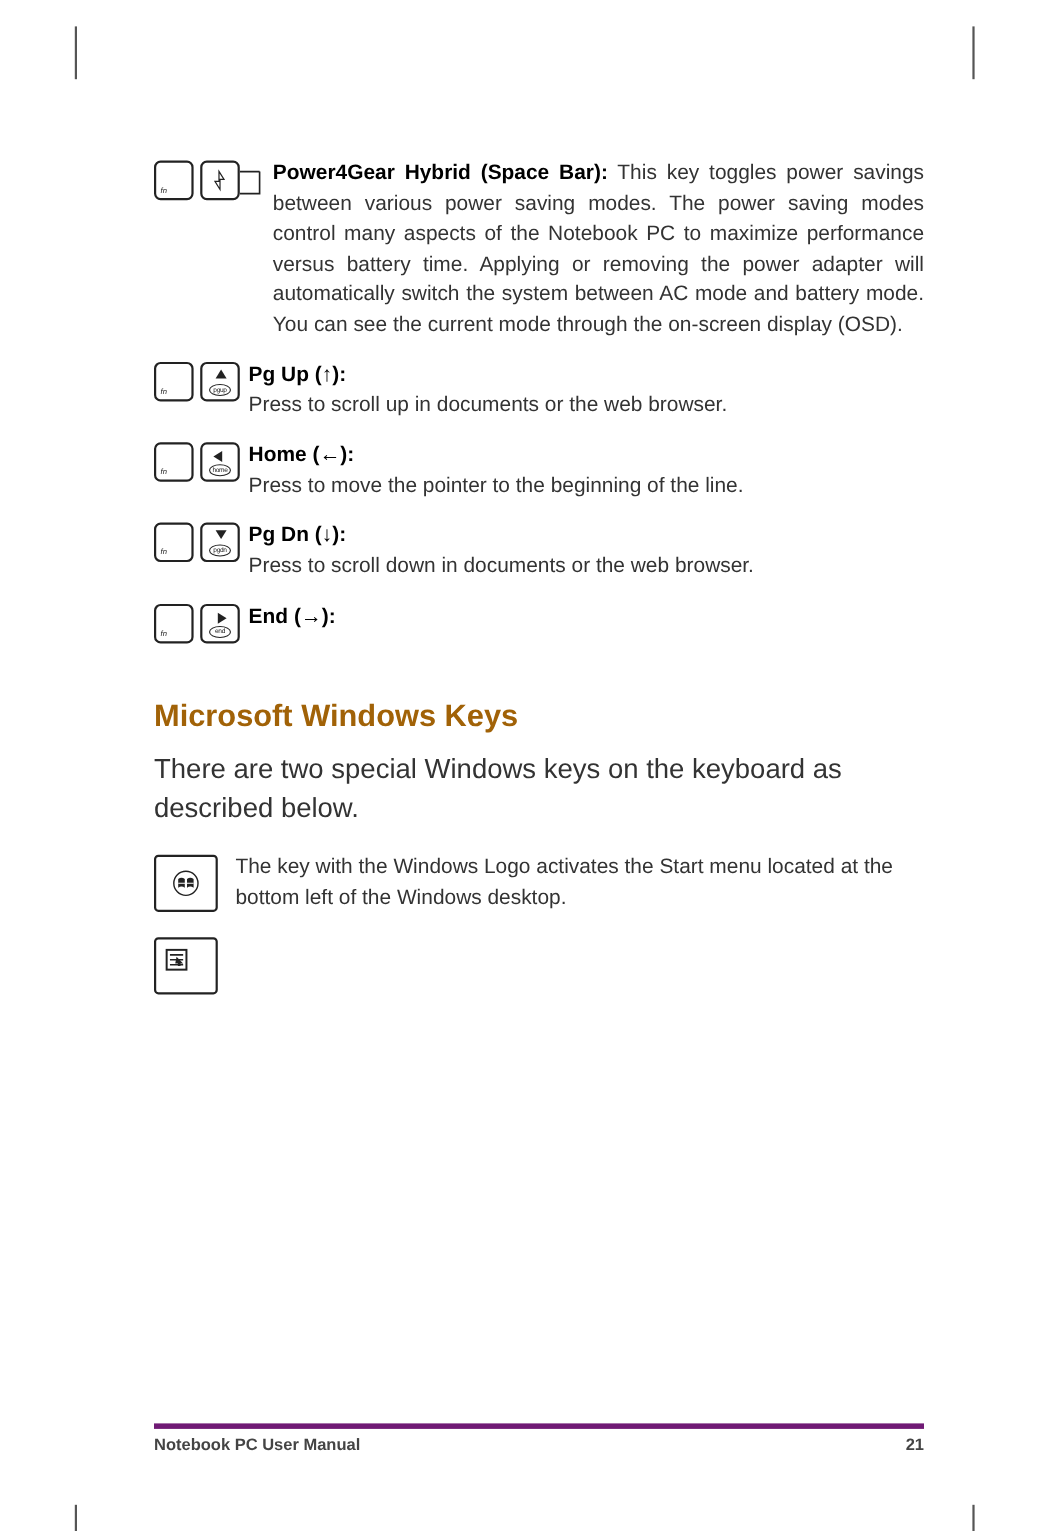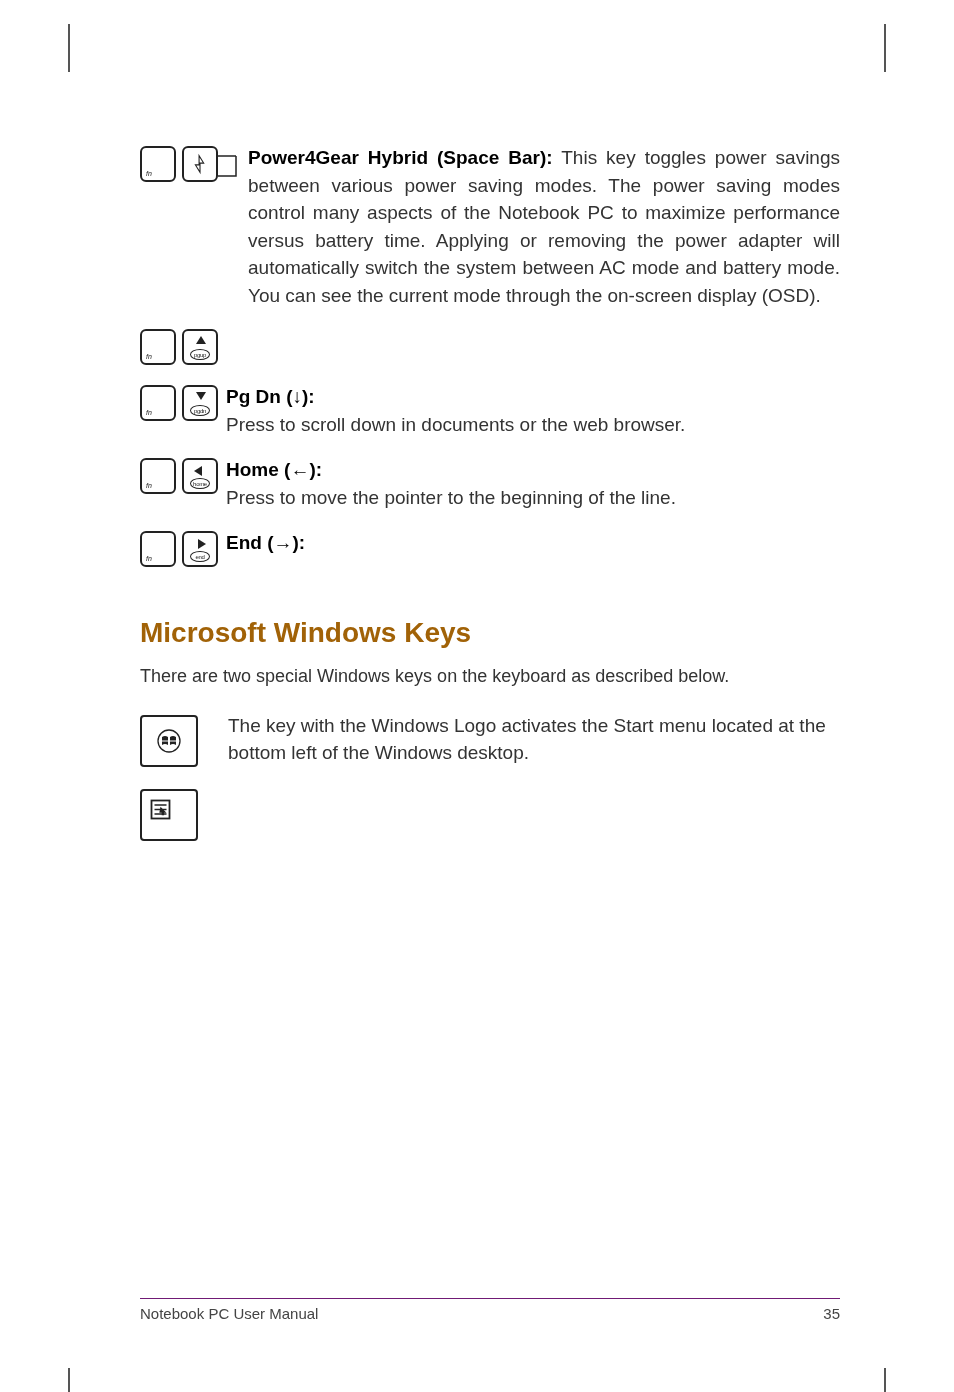--- a/index.html
+++ b/index.html
@@ -70,30 +70,30 @@
   }
 
   h2.section {
     font-size: 28px;
     font-weight: 700;
     color: #a16207;
     margin-top: 50px;
     margin-bottom: 14px;
   }
   .section-intro {
-    font-size: 18px;
+    font-size: 25px;
     line-height: 1.45;
     color: #333;
     margin-bottom: 22px;
   }
 
   .win-item {
     display: flex;
-    align-items: flex-end;
-    gap: 30px;
+    align-items: center;
+    gap: 16px;
     margin-bottom: 22px;
   }
   .winkey {
     width: 58px;
     height: 52px;
     border: 2px solid #222;
     border-radius: 4px;
     display: flex;
     align-items: center;
     justify-content: center;
@@ -104,26 +104,27 @@
     font-size: 19px;
     line-height: 1.45;
     color: #333;
   }
 
   .footer {
     position: absolute;
     left: 140px;
     right: 114px;
     bottom: 94px;
-    border-top: 1px solid #701a75;
+    border-top: 5px solid #701a75;
     padding-top: 6px;
     display: flex;
     justify-content: space-between;
     font-size: 15px;
     color: #444;
+    font-weight: bold;
   }
 
   .arrow-oval {
     border: 1.3px solid #222;
     border-radius: 50%;
     width: 20px;
     height: 11px;
     display: flex;
     align-items: center;
     justify-content: center;
@@ -177,55 +178,59 @@
         <div class="key small-label">
             <span>fn</span>
           </div>
         <div class="key">
           <div class="tri-up"></div>
           <div class="arrow-oval">
               <span>pgup</span>
             </div>
         </div>
       </div>
+      <div class="item-text">
+        <span class="title">Pg Up (↑):</span><br>
+        <span>Press to scroll up in documents or the web browser.</span>
+      </div>
+    </div>
+
+    <div class="item">
+      <div class="keys">
+        <div class="key small-label">
+            <span>fn</span>
+          </div>
+        <div class="key">
+          <div class="tri-left"></div>
+          <div class="arrow-oval">
+              <span>home</span>
+            </div>
+        </div>
+      </div>
+      <div class="item-text">
+        <span class="title">Home (←):</span><br>
+        <span>Press to move the pointer to the beginning of the line.</span>
+      </div>
     </div>
 
     <div class="item">
       <div class="keys">
         <div class="key small-label">
             <span>fn</span>
           </div>
         <div class="key">
           <div class="tri-down"></div>
           <div class="arrow-oval">
               <span>pgdn</span>
             </div>
         </div>
       </div>
       <div class="item-text">
         <span class="title">Pg Dn (↓):</span><br>
         <span>Press to scroll down in documents or the web browser.</span>
-      </div>
-    </div>
-
-    <div class="item">
-      <div class="keys">
-        <div class="key small-label">
-            <span>fn</span>
-          </div>
-        <div class="key">
-          <div class="tri-left"></div>
-          <div class="arrow-oval">
-              <span>home</span>
-            </div>
-        </div>
-      </div>
-      <div class="item-text">
-        <span class="title">Home (←):</span><br>
-        <span>Press to move the pointer to the beginning of the line.</span>
       </div>
     </div>
 
     <div class="item">
       <div class="keys">
         <div class="key small-label">
             <span>fn</span>
           </div>
         <div class="key">
           <div class="tri-right"></div>
@@ -262,15 +267,15 @@
           <line x1="3" y1="10" x2="11" y2="10" stroke="#222" stroke-width="1"></line>
           <path d="M10 9 L15 14 L13 14 L13 16 L11 16 L11 14 L9 14 Z" fill="#222" transform="translate(-1,-2) scale(0.8)"></path>
         </svg>
       </div>
     </div>
 
   </div>
 
   <div class="footer">
     <span>Notebook PC User Manual</span>
-    <span>35</span>
+    <span>21</span>
   </div>
 </div>
 
 </body></html>

